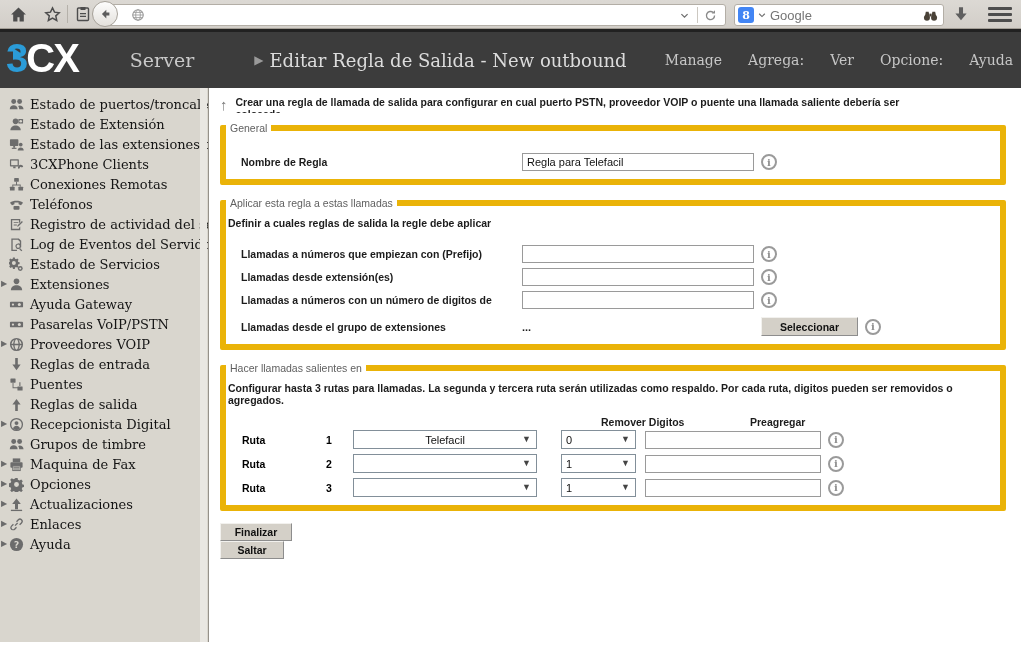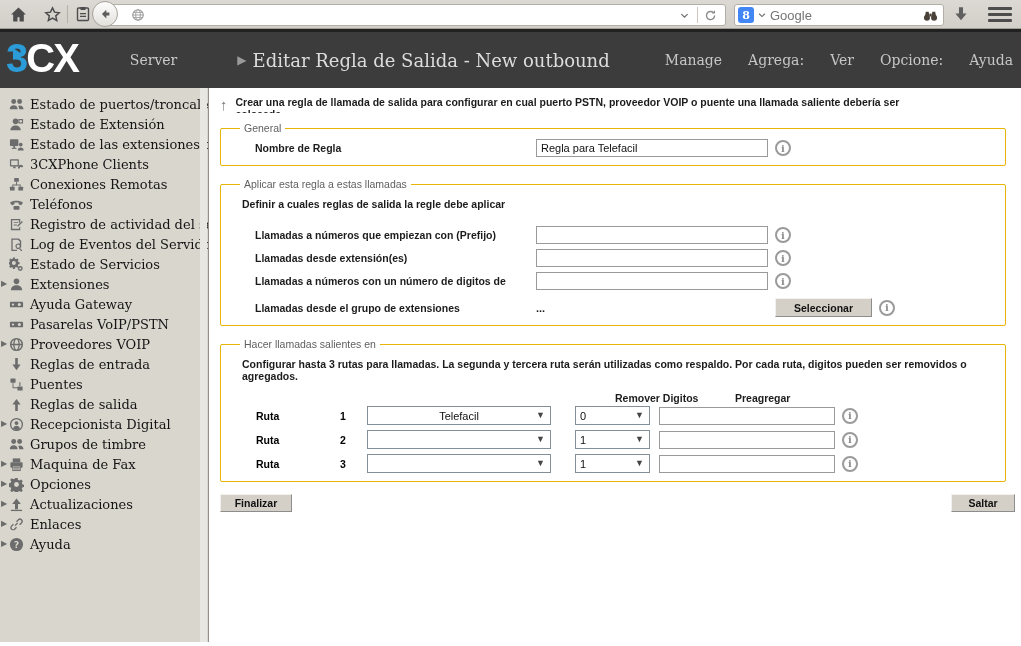--- a/index.html
+++ b/index.html
@@ -43,21 +43,21 @@
   
   .app-header { height:59px; background:#3c3c3c; border-top:3px solid #212121; position:relative;
                 display:flex; align-items:center; font-family:"DejaVu Serif", serif; }
   .logo { font-size:40px; font-weight:bold; letter-spacing:-2px; margin:0 0 4px 6px;
           font-family:"Liberation Sans", sans-serif; color:#fff; }
   .logo .blue { color:#2b9cd8; }
   .logo .cx { position:relative; }
   .logo .play { position:absolute; left:13px; top:16px; width:0; height:0;
                 border-left:9px solid #2b9cd8; border-top:6px solid transparent;
                 border-bottom:6px solid transparent; }
-  .hdr-section { color:#c9c9c9; font-size:14px; margin-left:52px; }
+  .hdr-section { color:#c9c9c9; font-size:19px; margin-left:52px; }
   .hdr-caret { color:#9a9a9a; font-size:12px; margin-left:60px; }
   .hdr-title { color:#dcdcdc; font-size:18px; margin-left:6px; white-space:nowrap; }
   .hdr-menu { position:absolute; right:8px; display:flex;text-align:center; }
   .hdr-menu-item { color:#c6c6c6; font-size:14px; margin-left:26px; white-space:nowrap; }
 
   
   .layout { display:flex; height:554px; }
   .sidebar { width:209px; background:#d9d6ce; border-right:1px solid #95918a; position:relative;
              padding-top:6px; flex:none; }
   .sidebar::after { content:""; position:absolute; top:0; right:1px; width:7px; height:100%;
@@ -72,51 +72,51 @@
 
   .main { flex:1; background:#fff; padding:6px 14px 0 11px; font-family:"Liberation Sans", sans-serif; }
 
   
   .hint { display:flex; margin:2px 0 4px 0; height:22px; overflow:hidden; }
   .hint-arrow { color:#7d7d7d; font-weight:bold; font-size:15px; margin:0 8px 0 0; }
   .hint-text { font-size:10.5px; font-weight:bold; color:#1c1c1c; line-height:12px; }
   .hint-line2 { display:block; height:5px; overflow:hidden; }
 
   
-  fieldset { border:1px solid #eab308; border-radius:2px; margin:0 0 12px 0; padding:4px 8px 8px 19px;
+  fieldset { border:6px solid #eab308; border-radius:2px; margin:0 0 12px 0; padding:4px 8px 8px 0;
              width:786px; }
   legend { font-size:10.5px; color:#5f5f5f; padding:0 4px; margin-left:0; }
   .frm-intro { font-size:10.5px; font-weight:bold; color:#1c1c1c; margin:4px 0 0 2px; }
   .frow { display:flex; align-items:center; margin-top:5px; }
   .flabel { font-size:10.5px; font-weight:bold; color:#1c1c1c; width:296px; flex:none;
             padding-left:15px; }
   .txt { width:232px; height:18px; border:1px solid #9a9a9a; font-size:11px; padding:1px 4px;
          font-family:"Liberation Sans", sans-serif; color:#111; }
   .info { width:16px; height:16px; border:2px solid #9a9a9a; border-radius:50%; flex:none;
           margin-left:7px; display:flex; align-items:center; justify-content:center;
           font-family:"DejaVu Serif", serif; font-size:10px; font-weight:bold; color:#8f8f8f; }
   .ellipsis { font-size:11px; font-weight:bold; width:232px; color:#1c1c1c; }
   .btn { background:#d4d0c8; border:1px solid #8d8d8d; border-top-color:#f2f1ee; border-left-color:#f2f1ee;
          font-size:10.5px; font-weight:bold; font-family:"Liberation Sans", sans-serif; color:#111;
          display:inline-flex; align-items:center; justify-content:center; cursor:default; }
   .btn-select { width:97px; height:19px; }
 
   .route-heads { display:flex; font-size:10.5px; font-weight:bold; color:#1c1c1c;
                  margin:10px 0 2px 0; padding-left:375px; }
-  .route-heads .h1 { width:120px; }
+  .route-heads .h1 { width:149px; }
   .rlabel { font-size:10.5px; font-weight:bold; width:100px; flex:none; padding-left:16px; }
   .rnum { font-size:10.5px; font-weight:bold; width:27px; flex:none; }
   .sel { height:19px; border:1px solid #828f99; background:#fff; display:flex; align-items:center;
          font-size:11px; color:#111; padding:0 4px; position:relative; }
   .sel::after { content:"▼"; position:absolute; right:5px; top:3px; font-size:9px; color:#444; }
   .sel-route { width:184px; margin-right:24px;justify-content:center; }
   .sel-digits { width:75px; margin-right:9px; }
   .txt-pre { width:176px; }
 
-  .actions { width:795px; display:flex; justify-content:space-between; margin-top:11px; }
+  .actions { width:795px; display:flex; justify-content:center; margin-top:11px;flex-direction:column; }
   .btn-finish { width:72px; height:18px; margin-right:5px; }
   .btn-skip { width:64px; height:18px; }
 </style>
 </head>
 <body>
 
 <svg width="0" height="0" style="position:absolute">
   <defs>
     <symbol id="i-person" viewBox="0 0 16 16">
         <circle cx="8" cy="4.6" r="3"></circle>
@@ -565,21 +565,21 @@
     <div class="hint">
       <span class="hint-arrow">↑</span>
       <span class="hint-text">
         <span>Crear una regla de llamada de salida para configurar en cual puerto PSTN, proveedor VOIP o puente una llamada saliente debería ser</span>
         <span class="hint-line2">colocada.</span>
       </span>
     </div>
 
     <fieldset>
       <legend>General</legend>
-      <div class="frow" style="margin-top:1px">
+      <div class="frow" style="margin-top:15px">
         <span class="flabel">Nombre de Regla</span>
         <input class="txt" value="Regla para Telefacil" style="">
         <span class="info">i</span>
       </div>
     </fieldset>
 
     <fieldset>
       <legend>Aplicar esta regla a estas llamadas</legend>
       <div class="frm-intro">Definir a cuales reglas de salida la regle debe aplicar</div>
       <div class="frow" style="margin-top:16px">

